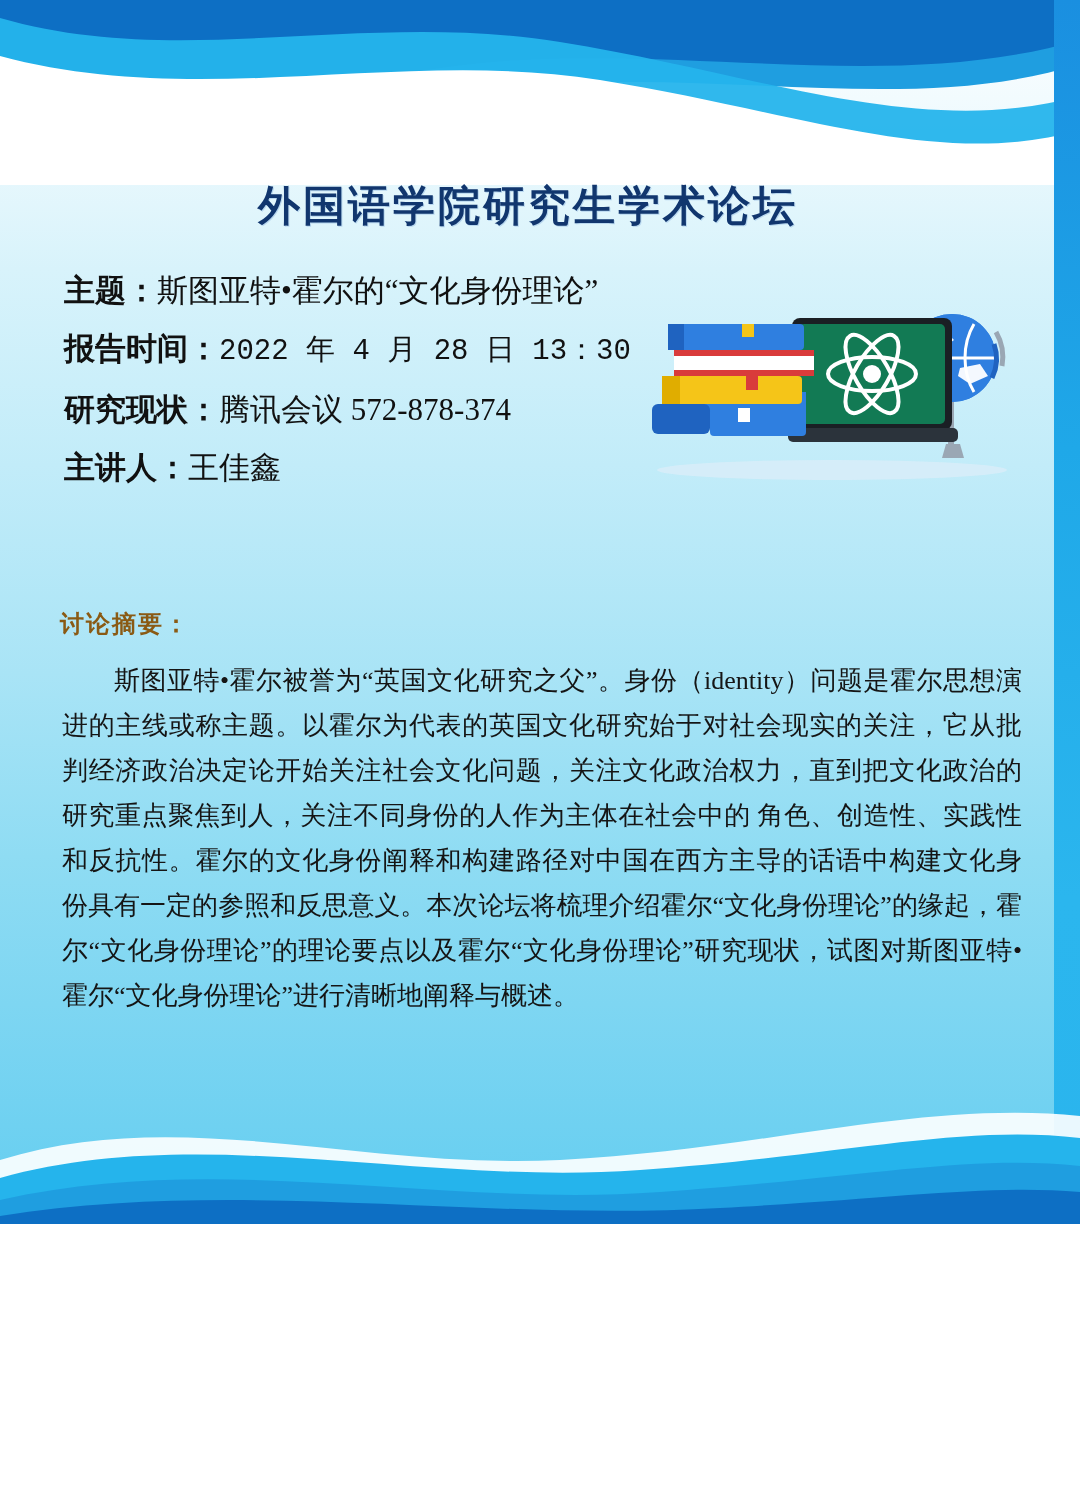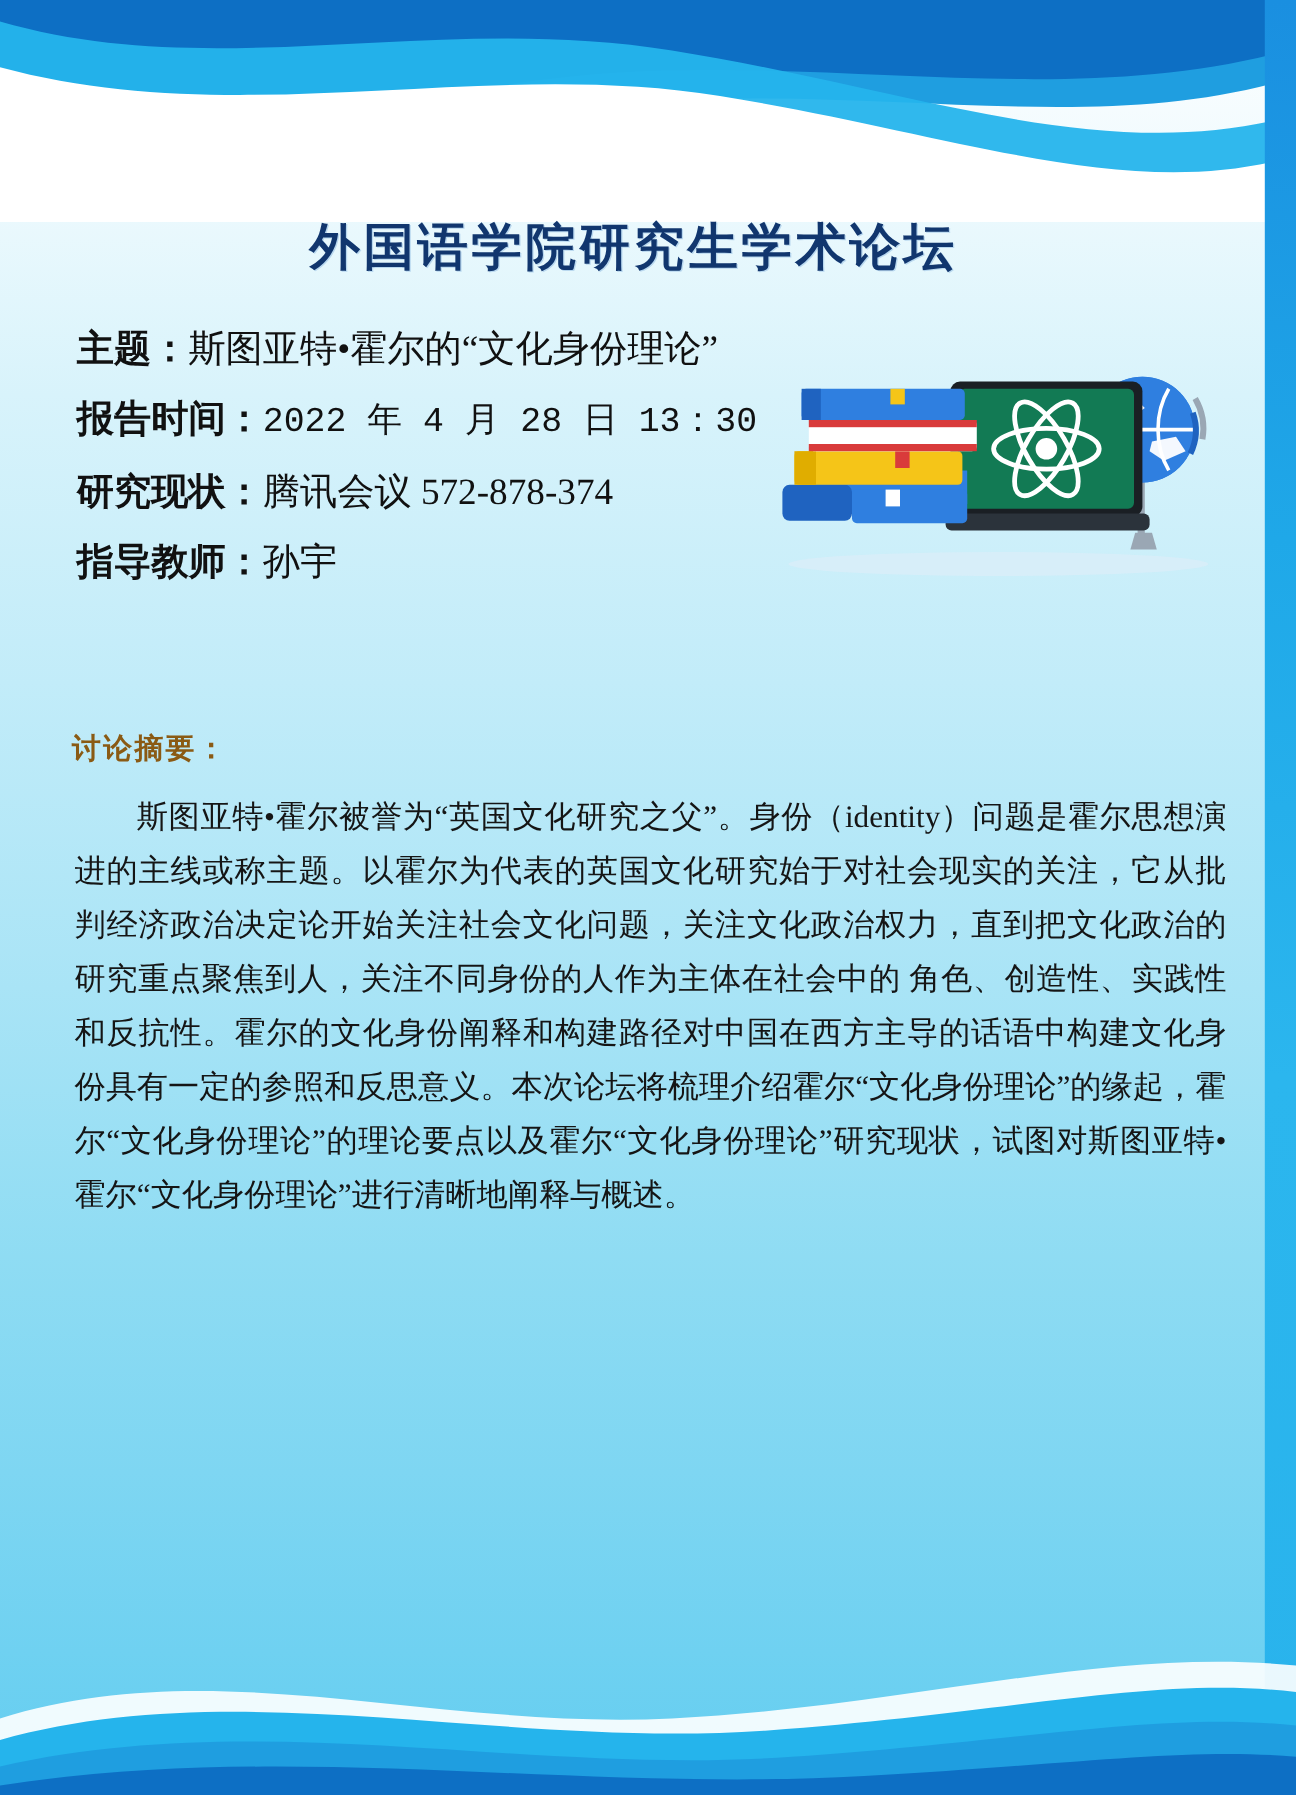--- a/index.html
+++ b/index.html
@@ -10,21 +10,21 @@
     width: 1080px;
     height: 1496px;
     font-family: "Liberation Serif", "DejaVu Serif", serif;
     background: #ffffff;
     overflow: hidden;
   }
 
   .poster {
     position: relative;
     width: 1080px;
-    height: 1496px;
+    height: 1224px;
     overflow: hidden;
     background: linear-gradient(180deg,
         #ffffff 0%,
         #f2fbfe 8%,
         #d8f3fb 22%,
         #c2ecf9 38%,
         #a9e4f6 55%,
         #8fdcf3 70%,
         #7ed6f2 82%,
         #6fd1f1 92%,
@@ -158,21 +158,21 @@
     <div class="info-line">
       <span class="label">主题：</span><span>斯图亚特•霍尔的“文化身份理论”</span>
     </div>
     <div class="info-line">
       <span class="label">报告时间：</span><span class="mono">2022 年 4 月 28 日 13：30</span>
     </div>
     <div class="info-line">
       <span class="label">研究现状：</span><span>腾讯会议 572-878-374</span>
     </div>
     <div class="info-line">
-      <span class="label">指导教师：</span><span>孙宇</span>
+      <span class="label">主讲人：</span><span>王佳鑫</span>
     </div>
   </div>
 
   <div class="illus">
     <svg width="380" height="230" viewBox="0 0 380 230">
 
       <ellipse cx="190" cy="212" rx="175" ry="10" fill="#d9eef9" opacity="0.8"></ellipse>
 
       <g>
         <path d="M300 200 L322 200 L318 186 L304 186 Z" fill="#9aa7b4"></path>

